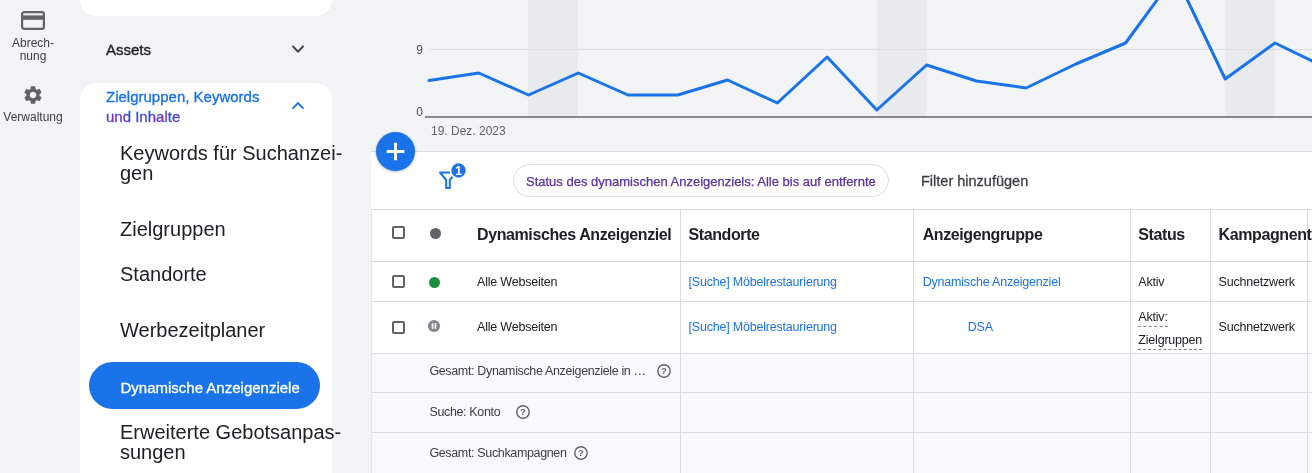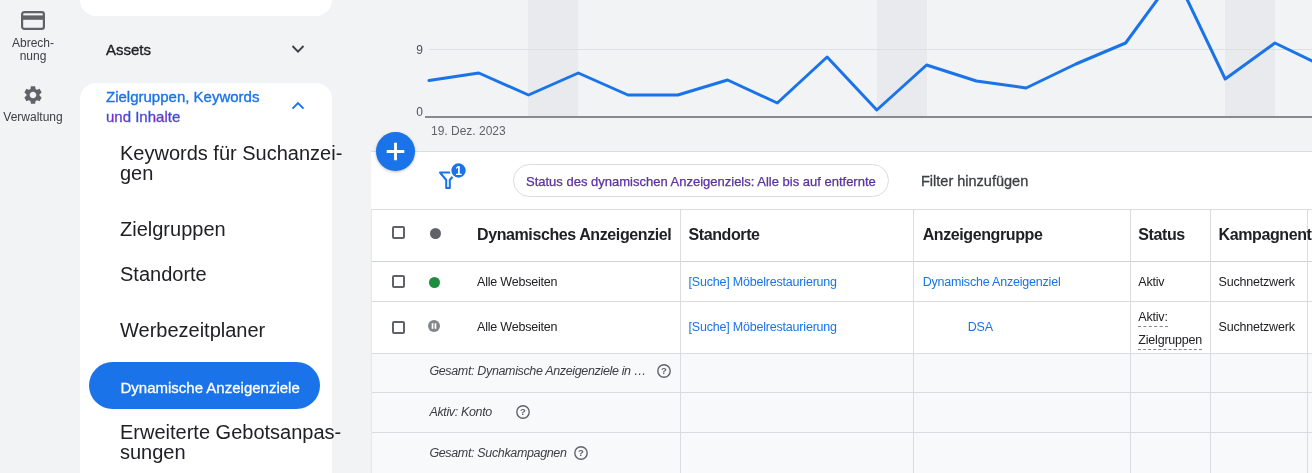--- a/index.html
+++ b/index.html
@@ -2,21 +2,21 @@
 <html><head>
 <meta charset="utf-8">
 <style>
   html,body{margin:0;padding:0;}
   body{width:1312px;height:473px;overflow:hidden;position:relative;
        background:#f1f3f4;font-family:"Liberation Sans",sans-serif;}
   .abs{position:absolute;}
   .vc{transform:translateY(-50%);white-space:nowrap;}
   .hdr{font-size:16px;font-weight:700;letter-spacing:-0.4px;color:#202124;}
   .cell{font-size:12.5px;letter-spacing:-0.2px;color:#202124;}
-  .tot{font-size:12.5px;letter-spacing:-0.35px;color:#3c4043;font-style:italic;}
+  .tot{font-size:12.5px;letter-spacing:-0.35px;color:#3c4043;}
   .nav{font-size:20px;color:#202124;}
 </style>
 </head>
 <body>
 
 <svg class="abs" style="left:20.5px;top:11px" width="24" height="19" viewBox="0 0 24 19">
   <rect x="1.1" y="1.1" width="21.8" height="16.8" rx="2.2" fill="none" stroke="#5f6368" stroke-width="2.2"></rect>
   <rect x="1.1" y="4.4" width="21.8" height="4.4" fill="#5f6368"></rect>
 </svg>
 <div class="abs vc" style="left:0;width:66px;top:50px;text-align:center;font-size:12px;color:#3c4043;line-height:13.4px;">Abrech-<br>nung</div>
@@ -121,21 +121,21 @@
 <div class="abs vc cell" style="left:922.7px;top:327px;color:#1a73e8;padding-left:45px;">DSA</div>
 <div class="abs vc cell" style="left:1138.3px;top:316.6px;"><span style="border-bottom:1.5px dashed #80868b;padding-bottom:2.5px;">Aktiv:</span></div>
 <div class="abs vc cell" style="left:1138.3px;top:339.5px;"><span style="border-bottom:1.5px dashed #80868b;padding-bottom:2.5px;">Zielgruppen</span></div>
 <div class="abs vc cell" style="left:1218.6px;top:327px;">Suchnetzwerk</div>
 
 <div class="abs vc tot" style="left:429.4px;top:371.2px;">Gesamt: Dynamische Anzeigenziele in …</div>
 <svg class="abs" style="left:656.5px;top:364.2px" width="14" height="14" viewBox="0 0 14 14">
   <circle cx="7" cy="7" r="6.2" fill="none" stroke="#5f6368" stroke-width="1.4"></circle>
   <text x="7" y="10.4" text-anchor="middle" font-family="Liberation Sans, sans-serif" font-size="9.5" font-weight="bold" fill="#5f6368">?</text>
 </svg>
-<div class="abs vc tot" style="left:429.4px;top:412.4px;">Aktiv: Konto</div>
+<div class="abs vc tot" style="left:429.4px;top:412.4px;">Suche: Konto</div>
 <svg class="abs" style="left:515.5px;top:405.4px" width="14" height="14" viewBox="0 0 14 14">
   <circle cx="7" cy="7" r="6.2" fill="none" stroke="#5f6368" stroke-width="1.4"></circle>
   <text x="7" y="10.4" text-anchor="middle" font-family="Liberation Sans, sans-serif" font-size="9.5" font-weight="bold" fill="#5f6368">?</text>
 </svg>
 <div class="abs vc tot" style="left:429.4px;top:453px;">Gesamt: Suchkampagnen</div>
 <svg class="abs" style="left:573.8px;top:446px" width="14" height="14" viewBox="0 0 14 14">
   <circle cx="7" cy="7" r="6.2" fill="none" stroke="#5f6368" stroke-width="1.4"></circle>
   <text x="7" y="10.4" text-anchor="middle" font-family="Liberation Sans, sans-serif" font-size="9.5" font-weight="bold" fill="#5f6368">?</text>
 </svg>
 

